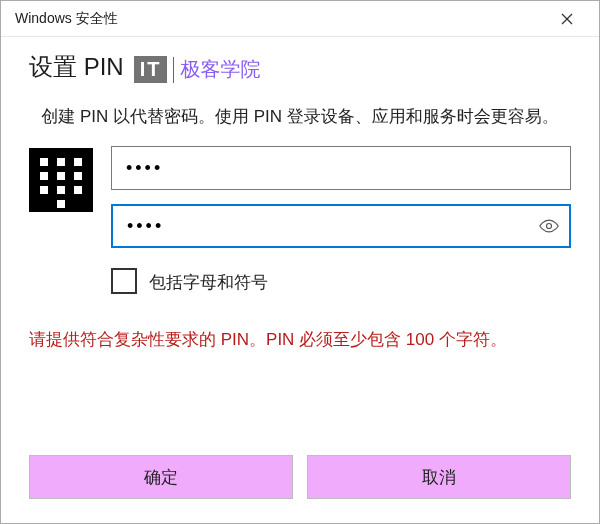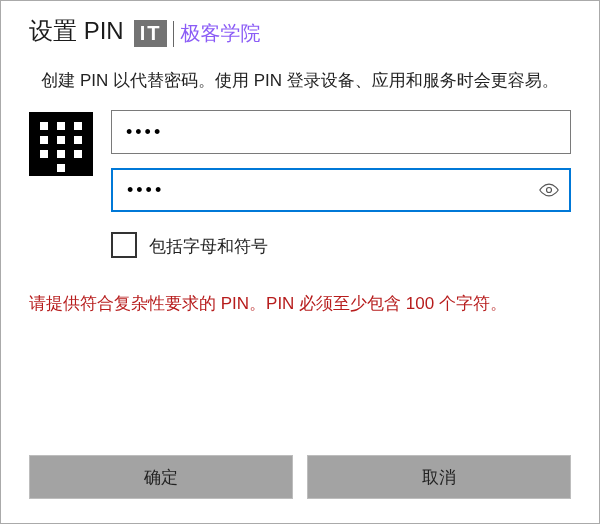--- a/index.html
+++ b/index.html
@@ -178,35 +178,44 @@
     }
     .buttons {
       display: flex;
       gap: 14px;
       margin-top: auto;
       padding: 0 28px 24px 28px;
     }
     .btn {
       flex: 1;
       height: 44px;
-      background: #a3a3a3;
+      background: #f0abfc;
       border: 1px solid #bdbdbd;
       font-size: 17px;
       color: #222;
       cursor: pointer;
       display: flex;
       align-items: center;
       justify-content: center;
     }
   </style>
 </head>
 <body>
 
 <div class="dialog">
 
+  <div class="titlebar">
+    <div class="titlebar-title">Windows 安全性</div>
+    <div class="close-btn">
+      <svg viewBox="0 0 12 12">
+        <line x1="1" y1="1" x2="11" y2="11" stroke="currentColor" stroke-width="1.2"></line>
+        <line x1="11" y1="1" x2="1" y2="11" stroke="currentColor" stroke-width="1.2"></line>
+      </svg>
+    </div>
+  </div>
 
   <div class="content">
     <div class="heading-row">
       <div class="heading">设置 PIN</div>
       <div class="logo-block">
         <div class="logo-it">IT</div>
         <div class="logo-sep"></div>
         <div class="logo-text">极客学院</div>
       </div>
     </div>

